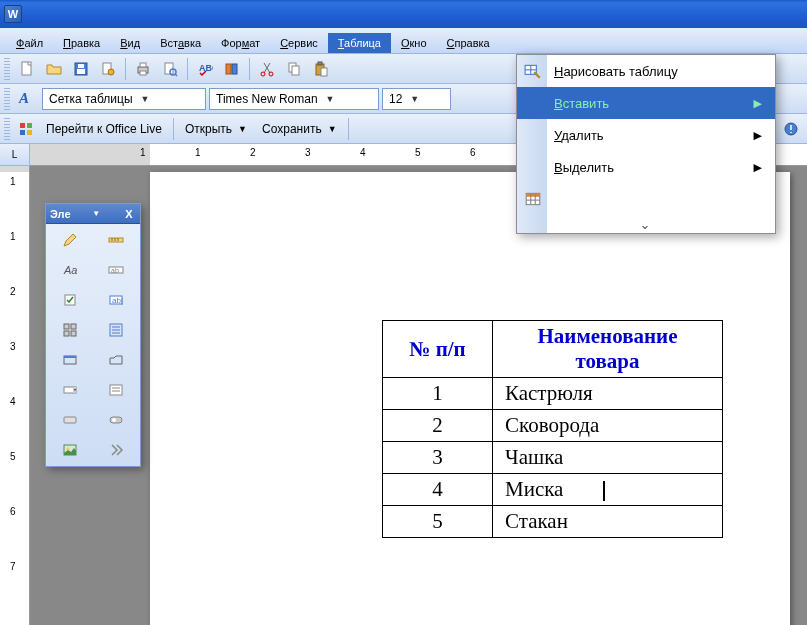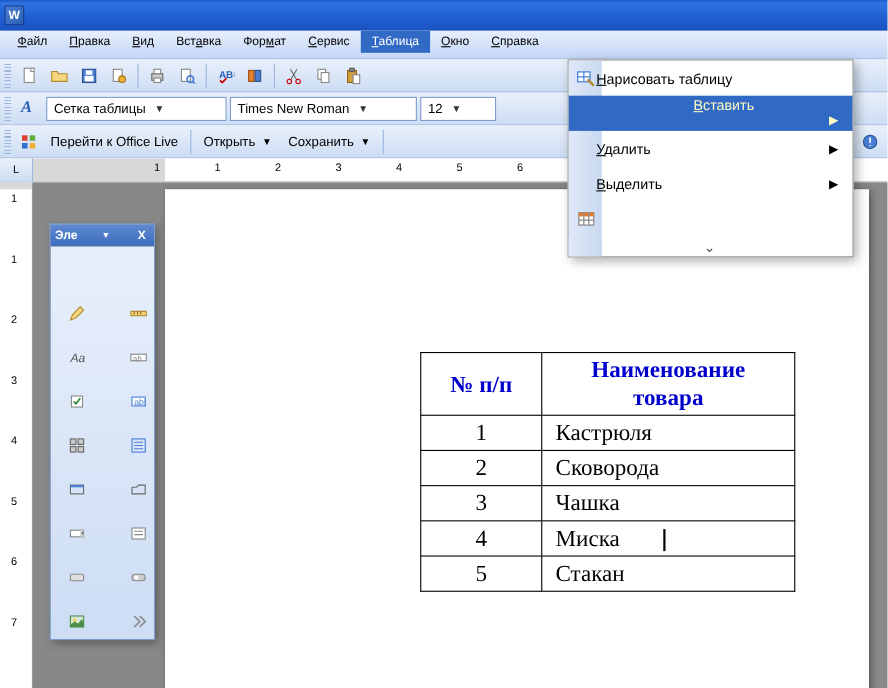--- a/index.html
+++ b/index.html
@@ -2,21 +2,21 @@
 <html><head>
 <meta charset="utf-8">
 <style>
 * { box-sizing: border-box; margin: 0; padding: 0; }
 body { font-family: Tahoma, Arial, sans-serif; font-size: 11px; background: #fff; user-select: none; }
 
 .titlebar { background: linear-gradient(to bottom, #1a58c8, #2f73e0 10%, #2161d4 50%, #1b52c0); height: 28px; display: flex; align-items: center; padding: 0 4px; color: #fff; font-size: 13px; }
 .titlebar .app-icon { width: 18px; height: 18px; background: linear-gradient(135deg, #4a7fd6, #2a5fb6); border: 1px solid #1a3f86; margin-right: 6px; display: flex; align-items: center; justify-content: center; color: #fff; font-weight: bold; font-size: 11px; border-radius: 2px; }
 .titlebar .title { font-weight: bold; text-shadow: 1px 1px 1px rgba(0,0,0,.3); }
 
-.menubar { background: linear-gradient(to bottom, #e6eefb, #c3d7f6); height: 26px; display: flex; align-items: flex-start; padding: 0 6px; border-bottom: 1px solid #9cb6e0; }
+.menubar { background: linear-gradient(to bottom, #e6eefb, #c3d7f6); height: 26px; display: flex; align-items: flex-end; padding: 0 6px; border-bottom: 1px solid #9cb6e0; }
 .menubar .menu-item { padding: 4px 10px; cursor: default; }
 .menubar .menu-item.active { background: #316ac5; color: #fff; }
 .menubar .menu-item u { text-decoration: underline; }
 
 .toolbar { background: linear-gradient(to bottom, #e9f0fb, #cdddf4); height: 30px; display: flex; align-items: center; padding: 0 4px; border-bottom: 1px solid #9cb6e0; gap: 3px; position: relative; }
 .tb-grip { width: 6px; height: 22px; background: repeating-linear-gradient(to bottom, #9cb6e0 0 1px, transparent 1px 3px); margin-right: 2px; }
 .tb-btn { width: 24px; height: 24px; border: 1px solid transparent; display: flex; align-items: center; justify-content: center; border-radius: 2px; }
 .tb-btn svg { width: 16px; height: 16px; }
 .tb-sep { width: 1px; height: 22px; background: #9cb6e0; margin: 0 2px; }
 
@@ -38,28 +38,28 @@
 .ruler-v .gray-top { width: 100%; background: #d8d8d8; }
 .ruler-v .tick { position: absolute; left: 10px; font-size: 10px; }
 
 .doc-area { position: absolute; left: 30px; top: 22px; right: 0; bottom: 0; background: #888; }
 .page { position: absolute; left: 120px; top: 6px; width: 640px; height: 520px; background: #fff; box-shadow: 2px 2px 6px rgba(0,0,0,.4); }
 
 
 .toolbox { position: absolute; left: 45px; top: 203px; width: 96px; background: linear-gradient(to bottom, #e9f0fb, #cdddf4); border: 1px solid #7b9ccc; box-shadow: 3px 3px 8px rgba(0,0,0,.35); z-index: 50; }
 .toolbox-title { background: linear-gradient(to bottom, #6089d0, #3d6ec0); height: 20px; display: flex; align-items: center; color: #fff; font-size: 11px; font-weight: bold; padding: 0 4px; justify-content: space-between; border-bottom: 1px solid #2a5090; }
 .toolbox-title .tbx-close { width: 14px; height: 14px; display: flex; align-items: center; justify-content: center; cursor: default; }
-.toolbox-grid { display: grid; grid-template-columns: repeat(2, 1fr); padding: 3px; gap: 14px; margin-top: 45px; }
+.toolbox-grid { display: grid; grid-template-columns: repeat(2, 1fr); padding: 3px; gap: 4px; }
 .toolbox-grid .tb-btn { width: 42px; height: 26px; }
 
 
 .dropdown { position: absolute; left: 516px; top: 54px; width: 260px; background: #fff; border: 1px solid #8e8e8e; box-shadow: 3px 3px 10px rgba(0,0,0,.35); z-index: 100; }
 .dd-strip { position: absolute; left: 0; top: 0; bottom: 0; width: 30px; background: linear-gradient(to right, #e0e9f8, #c8d8f0); }
-.dd-item { height: 32px; display: flex; align-items: center; padding-left: 24px; font-size: 13px; position: relative; border: 1px solid transparent; }
-.dd-item.highlighted { background: #316ac5; color: #fef9c3; flex-direction: column; }
+.dd-item { height: 32px; display: flex; align-items: center; padding-left: 36px; font-size: 13px; position: relative; border: 1px solid transparent; }
+.dd-item.highlighted { background: #316ac5; color: #86efac; }
 .dd-item .dd-icon { position: absolute; left: 5px; width: 20px; height: 20px; display: flex; align-items: center; justify-content: center; }
 .dd-item .arrow-r { margin-left: auto; margin-right: 12px; font-size: 11px; }
 .dd-expand { height: 18px; display: flex; align-items: center; justify-content: center; font-size: 13px; letter-spacing: 2px; color: #555; position: relative; }
 .dd-item u { text-decoration: underline; }
 
 
 .doc-table { position: absolute; left: 232px; top: 148px; border-collapse: collapse; font-family: 'Times New Roman', serif; padding-left: 36px; }
 .doc-table th, .doc-table td { border: 1.5px solid #000; padding: 3px 12px; font-size: 21px; }
 .doc-table th { color: #0000cc; font-weight: bold; text-align: center; }
 .doc-table td.num { text-align: center; width: 110px; }

